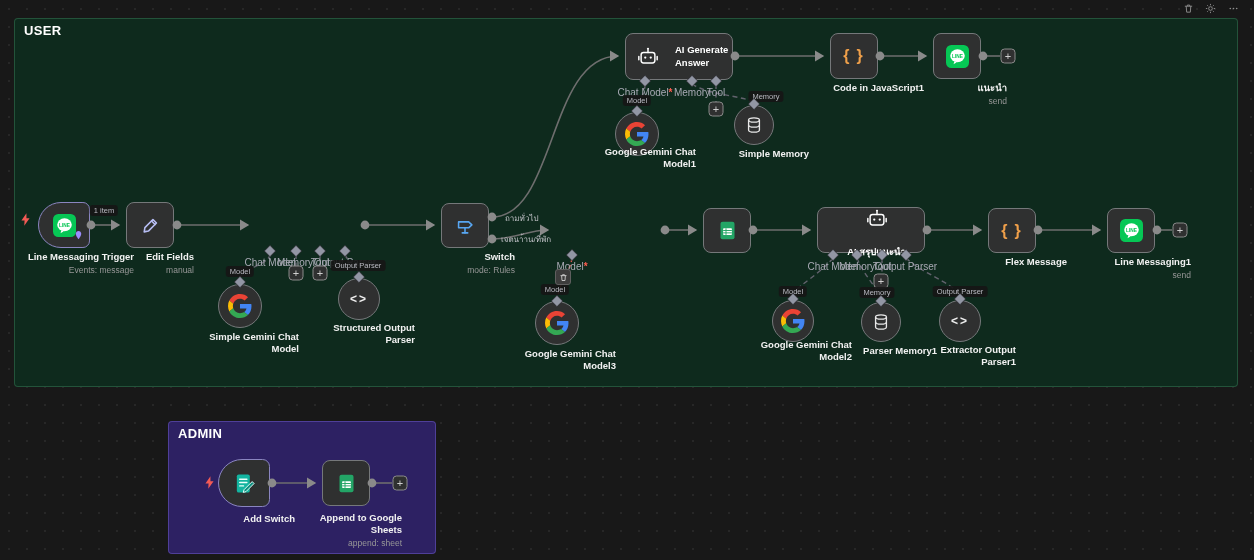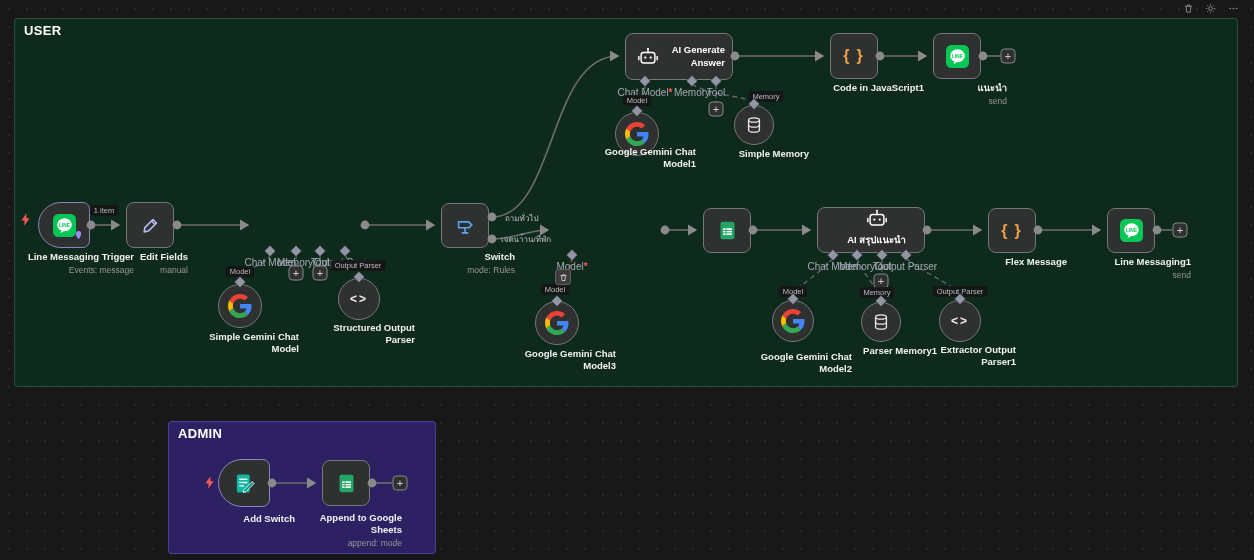--- a/index.html
+++ b/index.html
@@ -10,21 +10,21 @@
   .sticky.user{background:#0e2a1d;border:1px solid rgba(62,134,95,.45);}
   .sticky.admin{background:#2d2163;border:1px solid rgba(122,100,220,.45);}
   .sticky-label{position:absolute;color:#ffffff;font-weight:800;font-size:13px;letter-spacing:.3px;z-index:2;}
   svg.layer{position:absolute;left:0;top:0;pointer-events:none;}
   #wires{z-index:2}
   #ports{z-index:6}
   .node{position:absolute;background:#2f3030;border:1.6px solid #75787a;border-radius:8px;
     display:flex;align-items:center;justify-content:center;z-index:3;box-sizing:border-box;}
   .node.trigger{border-radius:26px 8px 8px 26px;border-color:#8a85c0;}
   .node.circle{border-radius:50%;}
-  .node.wide{justify-content:flex-start;padding-left:11px;gap:4px;text-align:right;}
+  .node.wide{justify-content:flex-start;padding-left:11px;gap:16px;}
   .wtitle{color:#fff;font-weight:700;font-size:9.5px;line-height:1.3;max-width:62px;overflow-wrap:anywhere;}
   .nicon{display:flex;align-items:center;justify-content:center;}
   .nlabel{position:absolute;transform:translateX(-50%);text-align:right;z-index:3;}
   .nlabel .t{color:#f2f2f2;font-weight:700;font-size:9.5px;line-height:1.25;}
   .nlabel .s{color:#979797;font-size:8.5px;margin-top:2px;font-weight:400;}
   .portlabel{position:absolute;transform:translateX(-50%);font-size:10px;color:#a8a9b4;white-space:nowrap;z-index:4;}
   .portlabel .req{color:#ff5d4f;font-weight:700;}
   .pill{position:absolute;transform:translateX(-50%);font-size:7.5px;color:#b9bac2;background:rgba(22,22,22,.92);
     padding:1px 4px;border-radius:3px;white-space:nowrap;z-index:5;}
   .outlabel{position:absolute;font-size:8px;color:#c6c6cc;white-space:nowrap;z-index:4;}
@@ -169,21 +169,21 @@
       <div class="s">Events: message</div>
     </div>
     <div class="node square" style="left:126px;top:202px;width:48px;height:46px;">
       <span class="nicon">
         <svg width="21" height="21" viewBox="0 0 24 24" fill="none" stroke="#b7bdf3" stroke-width="1.8" stroke-linejoin="round" stroke-linecap="round">
           <path d="M14.8 5.2l4 4L9.6 18.4l-4.8.9.8-4.9z"></path>
           <path d="M13.2 6.9l4 4"></path>
         </svg>
       </span>
     </div>
-    <div class="nlabel" style="left:138px;top:251px;width:100px;">
+    <div class="nlabel" style="left:144px;top:251px;width:100px;">
       <div class="t">Edit Fields</div>
       <div class="s">manual</div>
     </div>
     <div class="node circle" style="left:218px;top:284px;width:44px;height:44px;">
       <span class="nicon">
         <svg width="24" height="24" viewBox="0 0 48 48">
           <path fill="#EA4335" d="M24 9.5c3.54 0 6.71 1.22 9.21 3.6l6.85-6.85C35.9 2.38 30.47 0 24 0 14.62 0 6.51 5.38 2.56 13.22l7.98 6.19C12.43 13.72 17.74 9.5 24 9.5z"></path>
           <path fill="#4285F4" d="M46.98 24.55c0-1.57-.15-3.09-.38-4.55H24v9.02h12.94c-.58 2.96-2.26 5.48-4.78 7.18l7.73 6c4.51-4.18 7.09-10.36 7.09-17.65z"></path>
           <path fill="#FBBC05" d="M10.53 28.59c-.48-1.45-.76-2.99-.76-4.59s.27-3.14.76-4.59l-7.98-6.19C.92 16.46 0 20.12 0 24c0 3.88.92 7.54 2.56 10.78l7.97-6.19z"></path>
           <path fill="#34A853" d="M24 48c6.48 0 11.93-2.13 15.89-5.81l-7.73-6c-2.15 1.45-4.92 2.3-8.16 2.3-6.26 0-11.57-4.22-13.47-9.91l-7.98 6.19C6.51 42.62 14.62 48 24 48z"></path>
@@ -312,21 +312,21 @@
     <div class="node circle" style="left:772px;top:300px;width:42px;height:42px;">
       <span class="nicon">
         <svg width="24" height="24" viewBox="0 0 48 48">
           <path fill="#EA4335" d="M24 9.5c3.54 0 6.71 1.22 9.21 3.6l6.85-6.85C35.9 2.38 30.47 0 24 0 14.62 0 6.51 5.38 2.56 13.22l7.98 6.19C12.43 13.72 17.74 9.5 24 9.5z"></path>
           <path fill="#4285F4" d="M46.98 24.55c0-1.57-.15-3.09-.38-4.55H24v9.02h12.94c-.58 2.96-2.26 5.48-4.78 7.18l7.73 6c4.51-4.18 7.09-10.36 7.09-17.65z"></path>
           <path fill="#FBBC05" d="M10.53 28.59c-.48-1.45-.76-2.99-.76-4.59s.27-3.14.76-4.59l-7.98-6.19C.92 16.46 0 20.12 0 24c0 3.88.92 7.54 2.56 10.78l7.97-6.19z"></path>
           <path fill="#34A853" d="M24 48c6.48 0 11.93-2.13 15.89-5.81l-7.73-6c-2.15 1.45-4.92 2.3-8.16 2.3-6.26 0-11.57-4.22-13.47-9.91l-7.98 6.19C6.51 42.62 14.62 48 24 48z"></path>
         </svg>
       </span>
     </div>
-    <div class="nlabel" style="left:793px;top:351px;width:118px;">
+    <div class="nlabel" style="left:793px;top:339px;width:118px;">
       <div class="t">Google Gemini Chat Model2</div>
     </div>
     <div class="node circle" style="left:861px;top:302px;width:40px;height:40px;">
       <span class="nicon">
         <svg width="20" height="20" viewBox="0 0 24 24" fill="none" stroke="#e8e8e8" stroke-width="1.6">
           <ellipse cx="12" cy="6" rx="6.5" ry="2.6"></ellipse>
           <path d="M5.5 6v12c0 1.4 2.9 2.6 6.5 2.6s6.5-1.2 6.5-2.6V6"></path>
           <path d="M5.5 12c0 1.4 2.9 2.6 6.5 2.6s6.5-1.2 6.5-2.6"></path>
         </svg>
       </span>
@@ -380,21 +380,21 @@
       <span class="nicon">
         <svg width="21" height="21" viewBox="0 0 24 24">
           <rect x="4" y="2" width="16" height="20" rx="2.4" fill="#23A566"></rect>
           <rect x="7" y="9.5" width="10" height="7.5" rx="0.8" fill="#ffffff"></rect>
           <path d="M7 12h10M7 14.7h10M10.3 9.5v7.5" stroke="#23A566" stroke-width="1.1"></path>
         </svg>
       </span>
     </div>
     <div class="nlabel" style="left:346px;top:512px;width:112px;">
       <div class="t">Append to Google Sheets</div>
-      <div class="s">append: mode</div>
+      <div class="s">append: sheet</div>
     </div>
     <div class="portlabel" style="left:270px;top:257px;"><span>Chat Model</span></div>
     <div class="portlabel" style="left:295px;top:257px;"><span>Memory</span></div>
     <div class="portlabel" style="left:320px;top:257px;"><span>Tool</span></div>
     <div class="portlabel" style="left:345px;top:257px;"><span>Output Parser</span></div>
     <div class="portlabel" style="left:645px;top:87px;"><span>Chat Model</span><span class="req">*</span></div>
     <div class="portlabel" style="left:692px;top:87px;"><span>Memory</span></div>
     <div class="portlabel" style="left:716px;top:87px;"><span>Tool</span></div>
     <div class="portlabel" style="left:572px;top:261px;"><span>Model</span><span class="req">*</span></div>
     <div class="portlabel" style="left:833px;top:261px;"><span>Chat Model</span></div>

